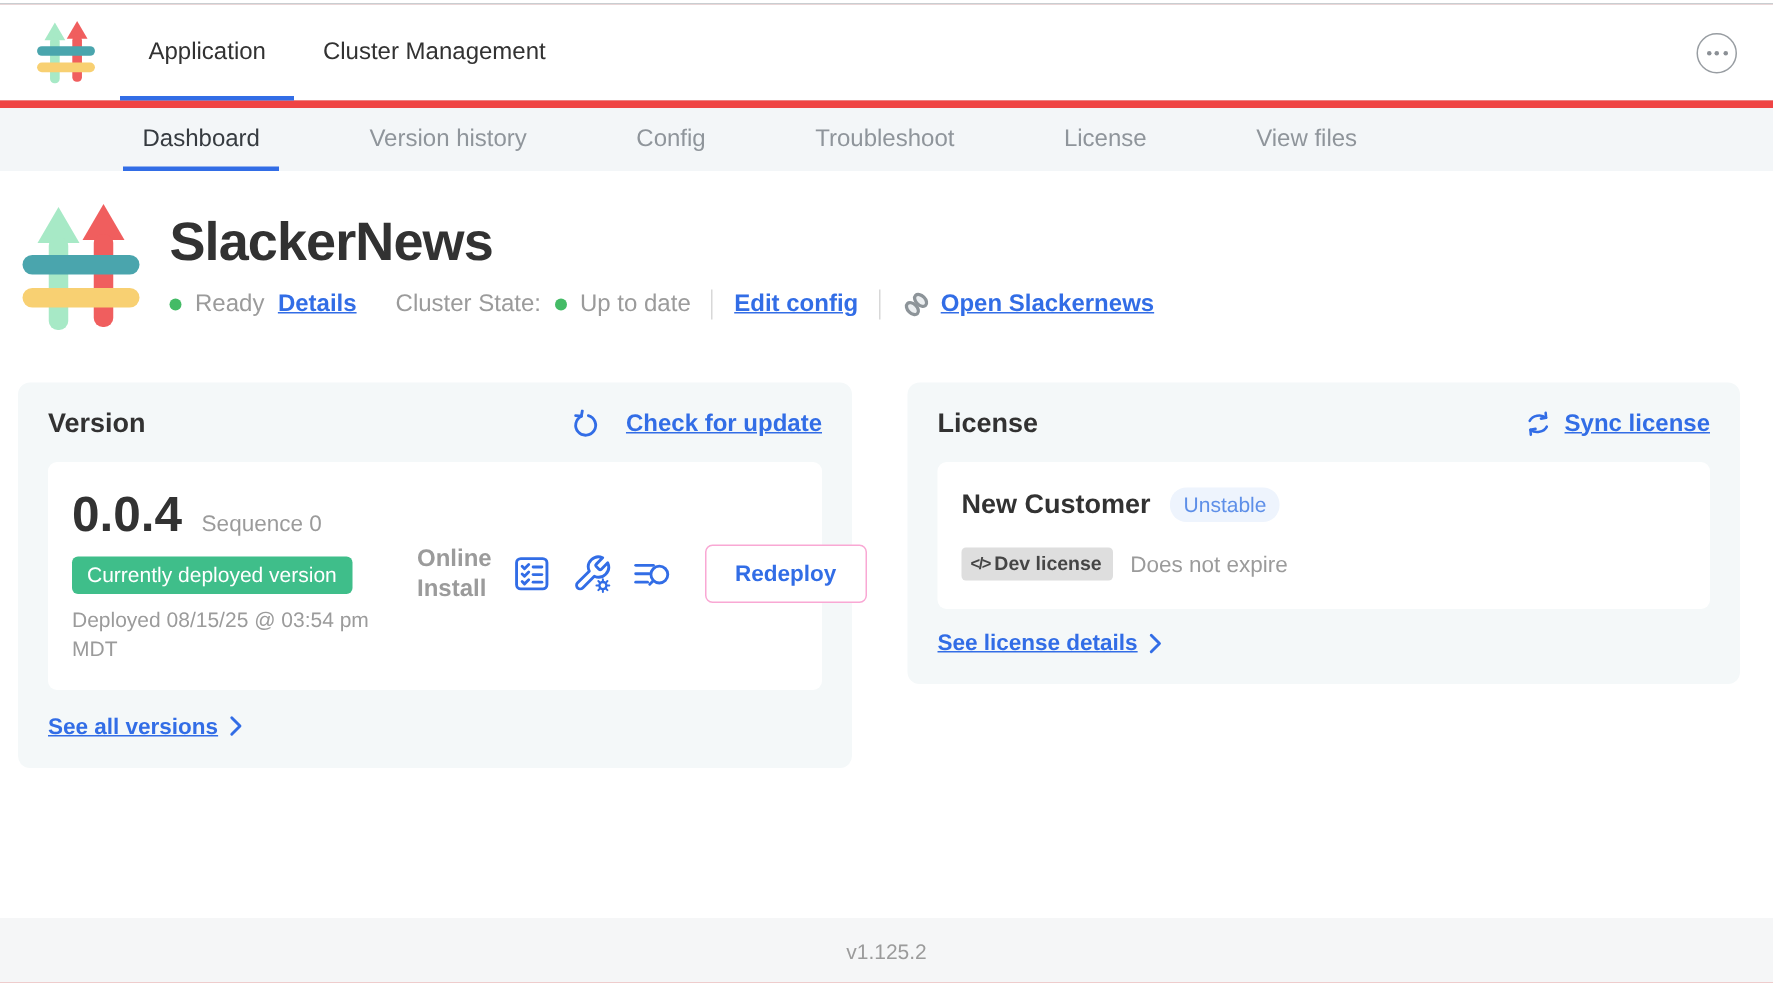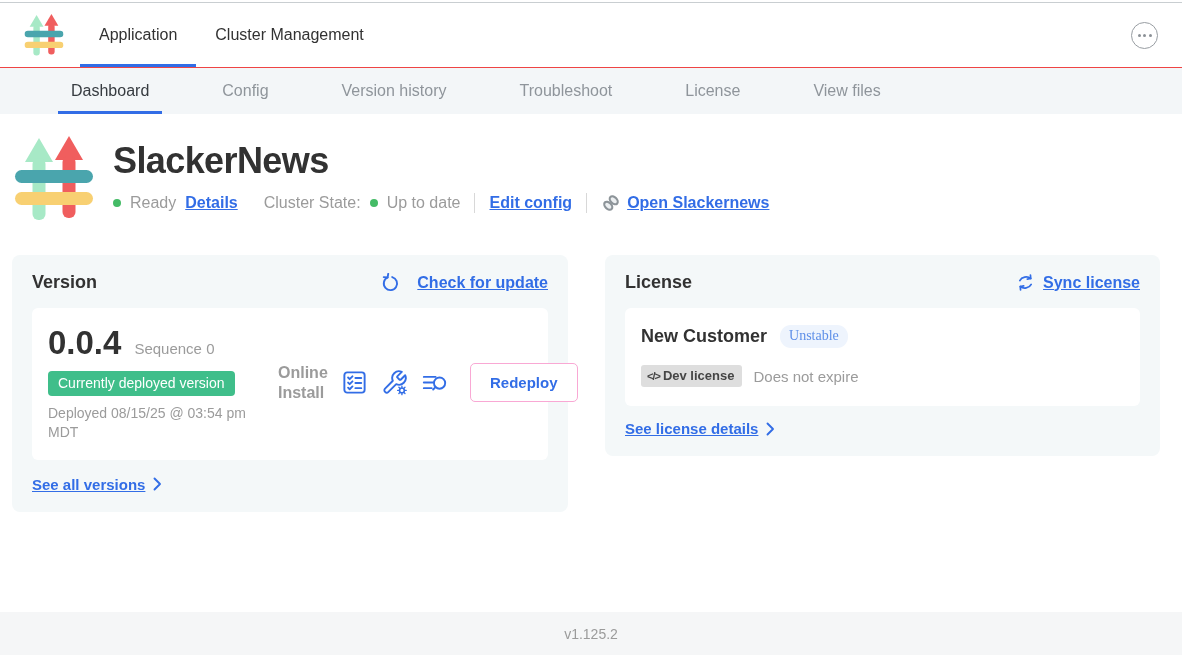--- a/index.html
+++ b/index.html
@@ -11,21 +11,21 @@
   
   .topnav { height:64px; display:flex; align-items:stretch; padding:0 24px; background:#fff; }
   .logo-sm { align-self:center; width:40px; height:47px; }
   .app-tabs { display:flex; margin-left:16px; }
   .tab { display:flex; align-items:center; padding:0 19px; font-size:16px; font-weight:500; color:#323232; position:relative; cursor:pointer; }
   .tab.active::after { content:""; position:absolute; left:0; right:0; bottom:0; height:3px; background:#326de6; }
   .more-btn { align-self:center; margin-left:auto; width:27px; height:27px; border:1px solid #989da2; border-radius:50%; display:flex; align-items:center; justify-content:center; gap:2.5px; cursor:pointer; background:#fff; }
   .more-btn i { width:3px; height:3px; border-radius:50%; background:#8b9096; }
 
   
-  .subnav { height:47px; background:#f3f6f8; border-top:1px solid #ef4444; display:flex; padding-left:58px; gap:47px; }
+  .subnav { height:47px; background:#f3f6f8; border-top:5px solid #ef4444; display:flex; padding-left:82px; gap:47px; }
   .subnav-item { display:flex; align-items:center; padding:0 13px; font-size:16px; color:#8f959b; position:relative; cursor:pointer; white-space:nowrap; }
   .subnav-item.active { color:#363b40; }
   .subnav-item.active::after { content:""; position:absolute; left:0; right:0; bottom:0; height:3px; background:#326de6; }
 
   main { flex:1; background:#fff; }
 
   
   .app-hero { display:flex; padding:18px 0 0 14px; gap:19px; }
   .hero-logo { width:80px; height:95px; flex:none; }
   .hero-text { padding-top:8px; }
@@ -55,21 +55,21 @@
   .deployed-at { margin-top:8px; font-size:14px; color:#9b9b9b; width:212px; line-height:1.35; }
   .v-right { display:flex; align-items:center; gap:13px; }
   .install-type { font-size:16px; font-weight:bold; color:#9b9b9b; width:50px; line-height:1.25; }
   .icon-link { display:flex; align-items:center; cursor:pointer; }
   .redeploy { margin-left:9px; background:#fff; border:1px solid #f9a8d4; color:#326de6; font-weight:bold; font-size:15px; padding:10px 19px; border-radius:5px; cursor:pointer; font-family:inherit; }
   .see-link { margin-top:16px; display:inline-flex; align-items:center; gap:8px; font-size:15px; }
 
   .license .inner { padding:17px 16px 19px; }
   .cust-row { display:flex; align-items:center; gap:13px; }
   .cust-name { font-size:18px; font-weight:bold; color:#323232; }
-  .channel-badge { background:#eef4fd; color:#5e8fe8; font-size:14px; padding:3px 9px 4px; border-radius:11px;font-family:Liberation Serif, serif; }
+  .channel-badge { background:#eef4fd; color:#5e8fe8; font-size:14px; padding:3px 9px 4px; border-radius:11px; }
   .lic-row { margin-top:17px; display:flex; align-items:center; gap:11px; }
   .type-badge { background:#dedede; color:#454545; font-size:13px; font-weight:bold; padding:3px 8px 4px 6px; border-radius:3px; display:inline-flex; align-items:center; gap:3px; }
   .code-glyph { font-size:11px; font-weight:bold; letter-spacing:-1px; color:#454545; }
   .expiry { font-size:15px; color:#9b9b9b; }
   .last-synced { font-size:15px; color:#c4c8cb; }
 
   footer { height:43px; background:#f5f6f7; display:flex; align-items:center; justify-content:center; font-size:14px; color:#9b9b9b; }
 
   svg { display:block; }
 </style>
@@ -103,24 +103,24 @@
         <i></i>
         <i></i>
     </div>
   </header>
 
   <nav class="subnav">
     <div class="subnav-item active">
         <span>Dashboard</span>
       </div>
     <div class="subnav-item">
+        <span>Version history</span>
+      </div>
+    <div class="subnav-item">
         <span>Config</span>
-      </div>
-    <div class="subnav-item">
-        <span>Version history</span>
       </div>
     <div class="subnav-item">
         <span>Troubleshoot</span>
       </div>
     <div class="subnav-item">
         <span>License</span>
       </div>
     <div class="subnav-item">
         <span>View files</span>
       </div>

